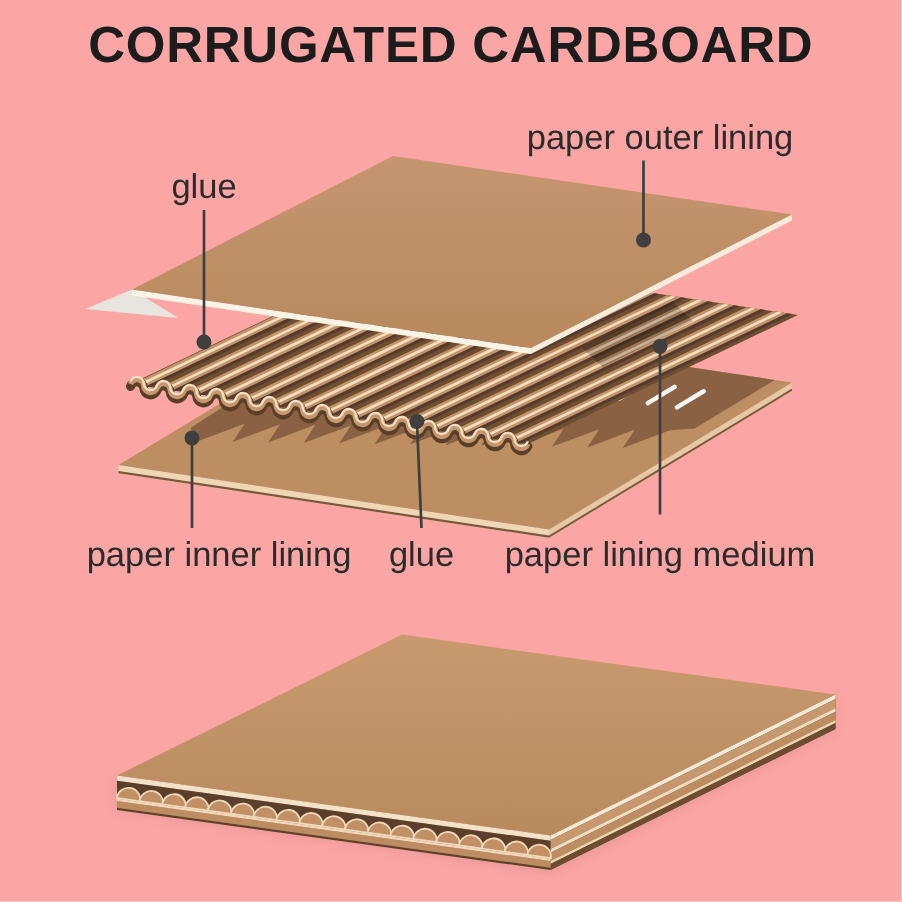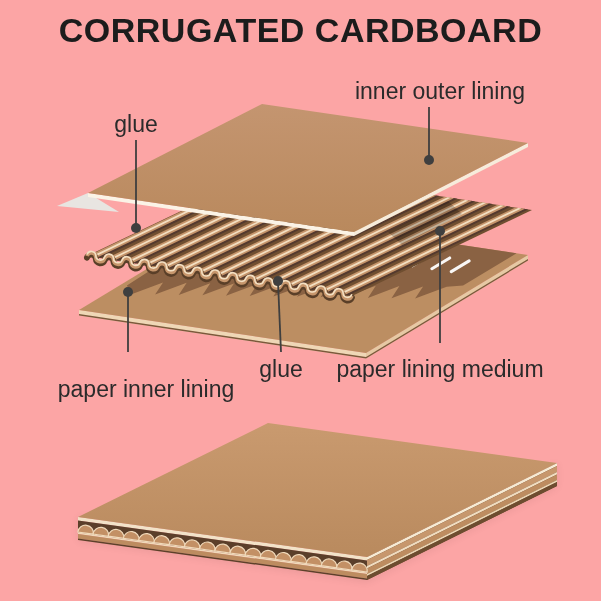--- a/index.html
+++ b/index.html
@@ -157,17 +157,17 @@
         <circle cx="429" cy="160" r="5" fill="#3f3f3f"></circle>
         <circle cx="128" cy="292" r="5" fill="#3f3f3f"></circle>
         <circle cx="278" cy="281" r="5" fill="#3f3f3f"></circle>
         <circle cx="440" cy="231" r="5" fill="#3f3f3f"></circle>
       </g>
   </svg>
 
   <div class="title">CORRUGATED CARDBOARD</div>
 
   <div class="lbl" style="left:136px;top:111px;">glue</div>
-  <div class="lbl" style="left:440px;top:78px;">inner outer lining</div>
-  <div class="lbl" style="left:146px;top:376px;">paper inner lining</div>
+  <div class="lbl" style="left:440px;top:78px;">paper outer lining</div>
+  <div class="lbl" style="left:146px;top:356px;">paper inner lining</div>
   <div class="lbl" style="left:281px;top:356px;">glue</div>
   <div class="lbl" style="left:440px;top:356px;">paper lining medium</div>
 </div>
 
 </body></html>

